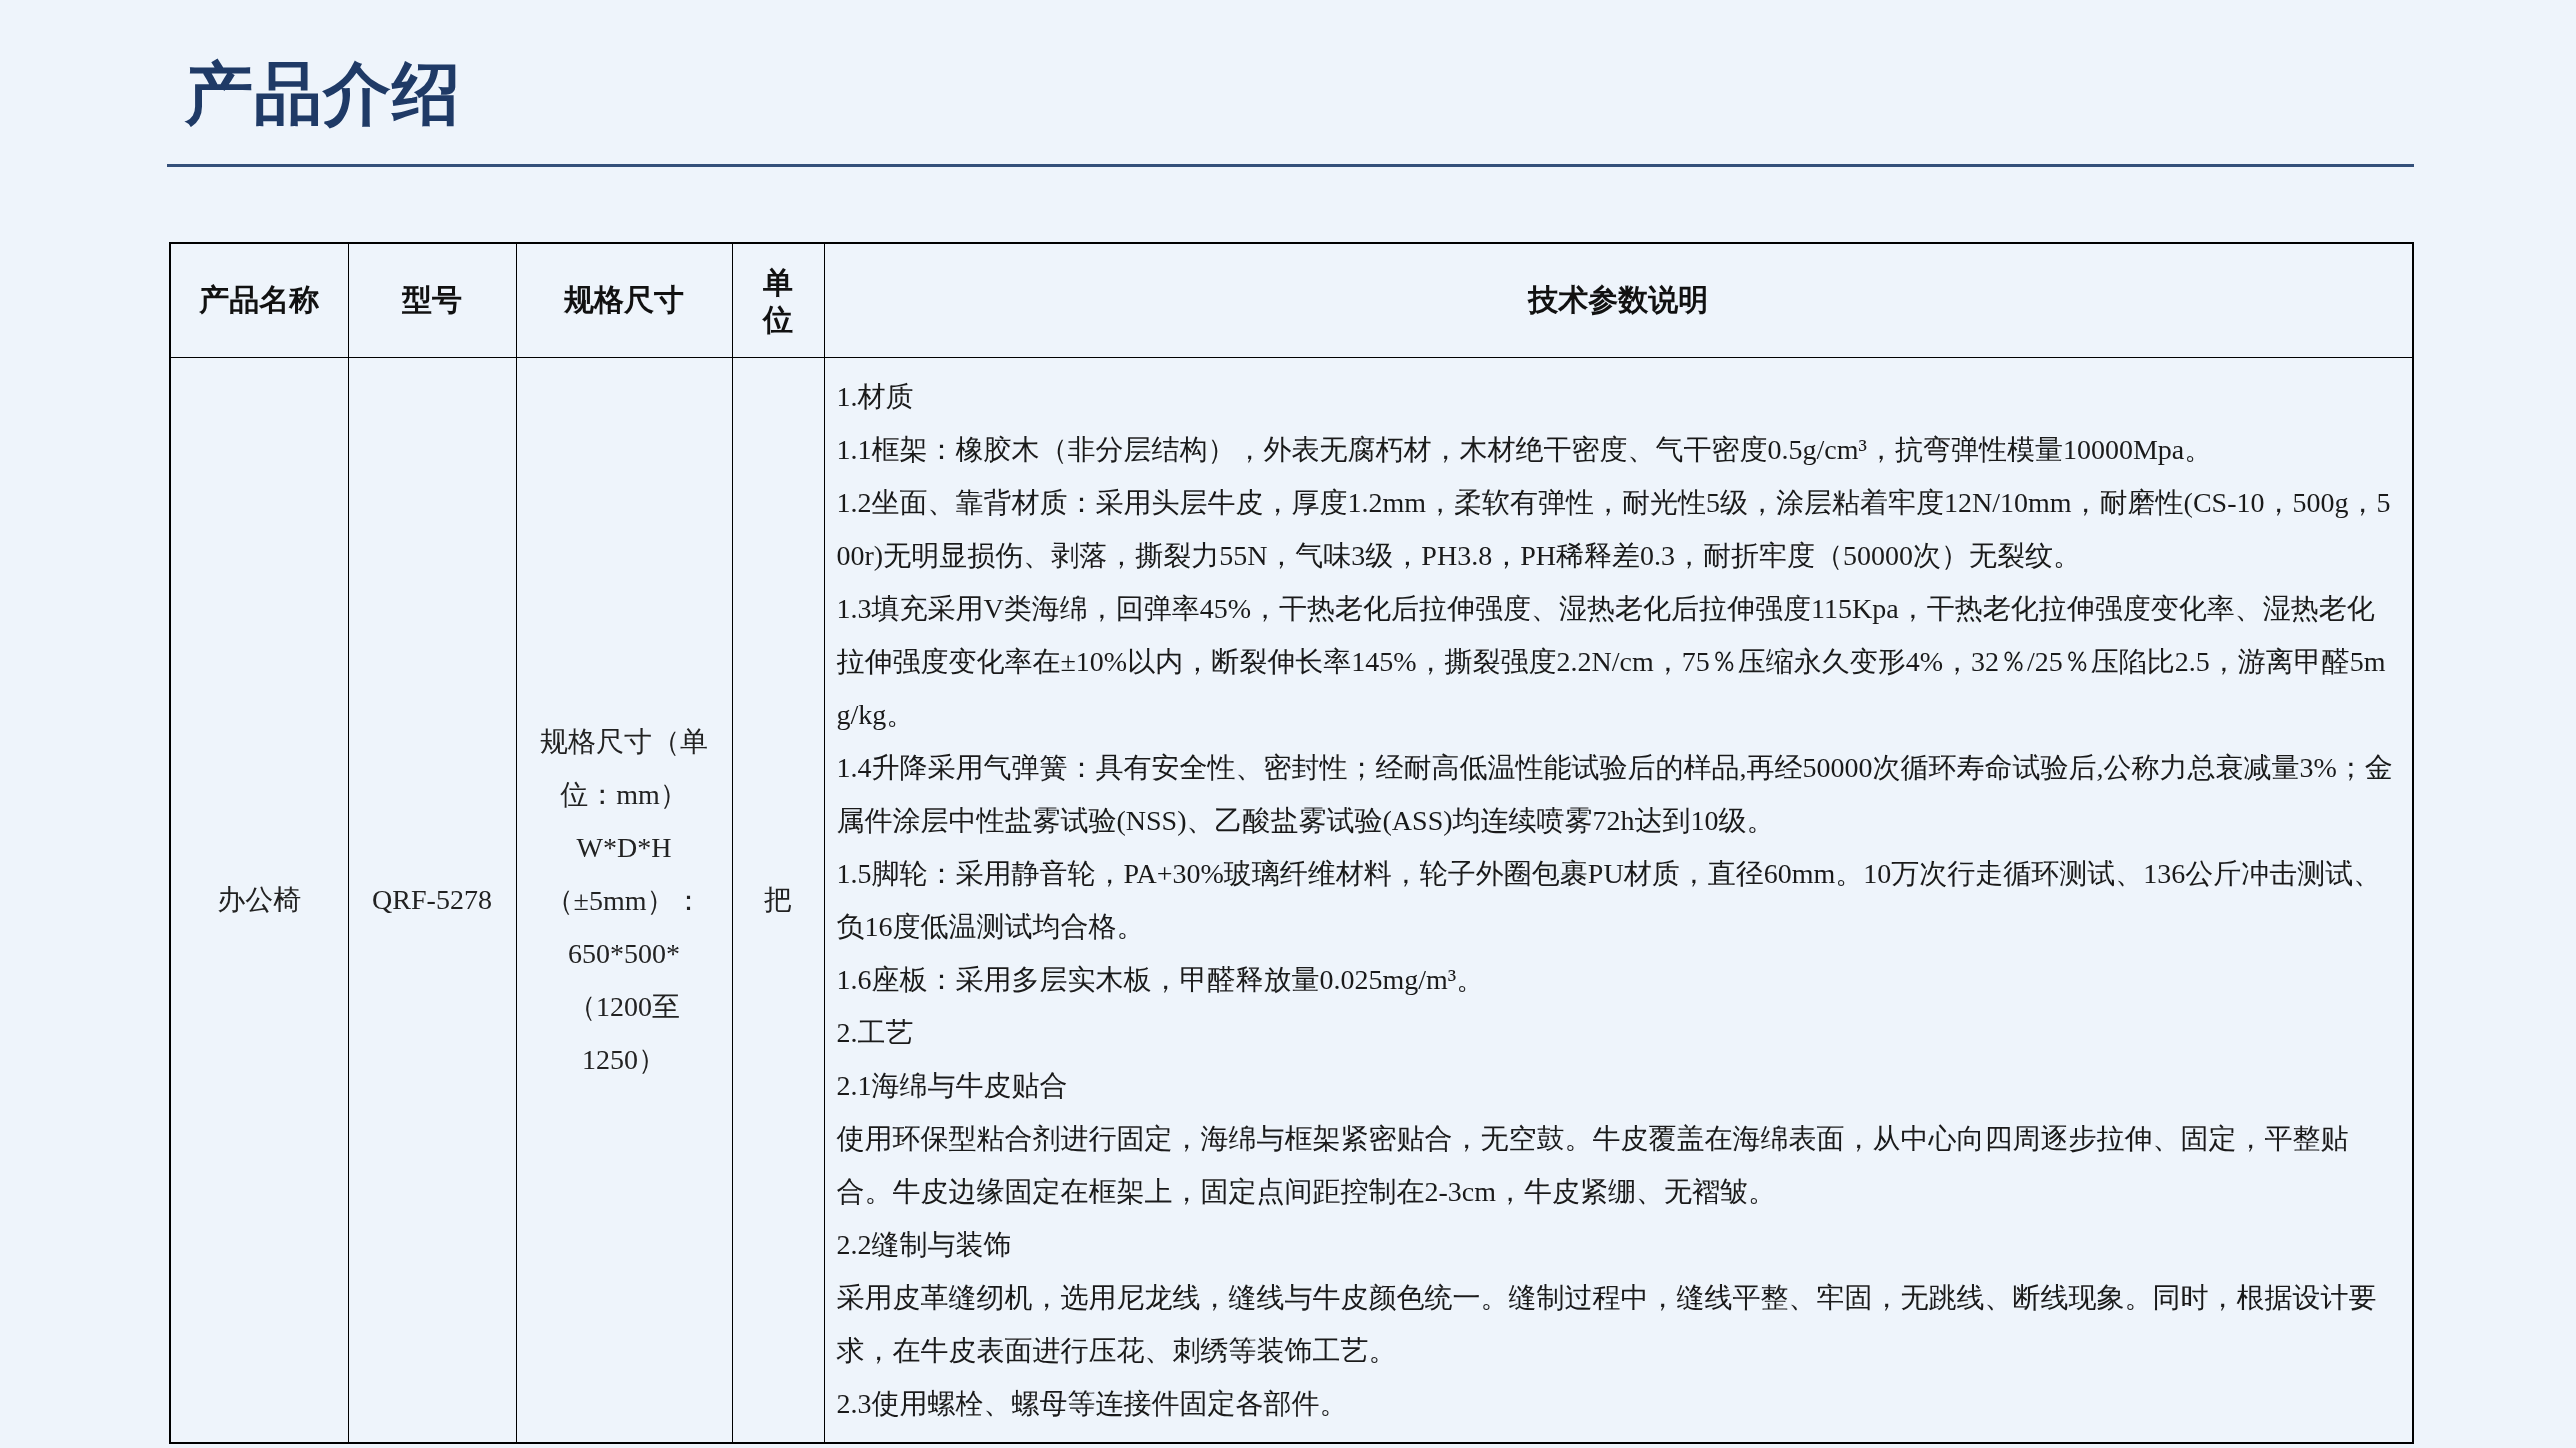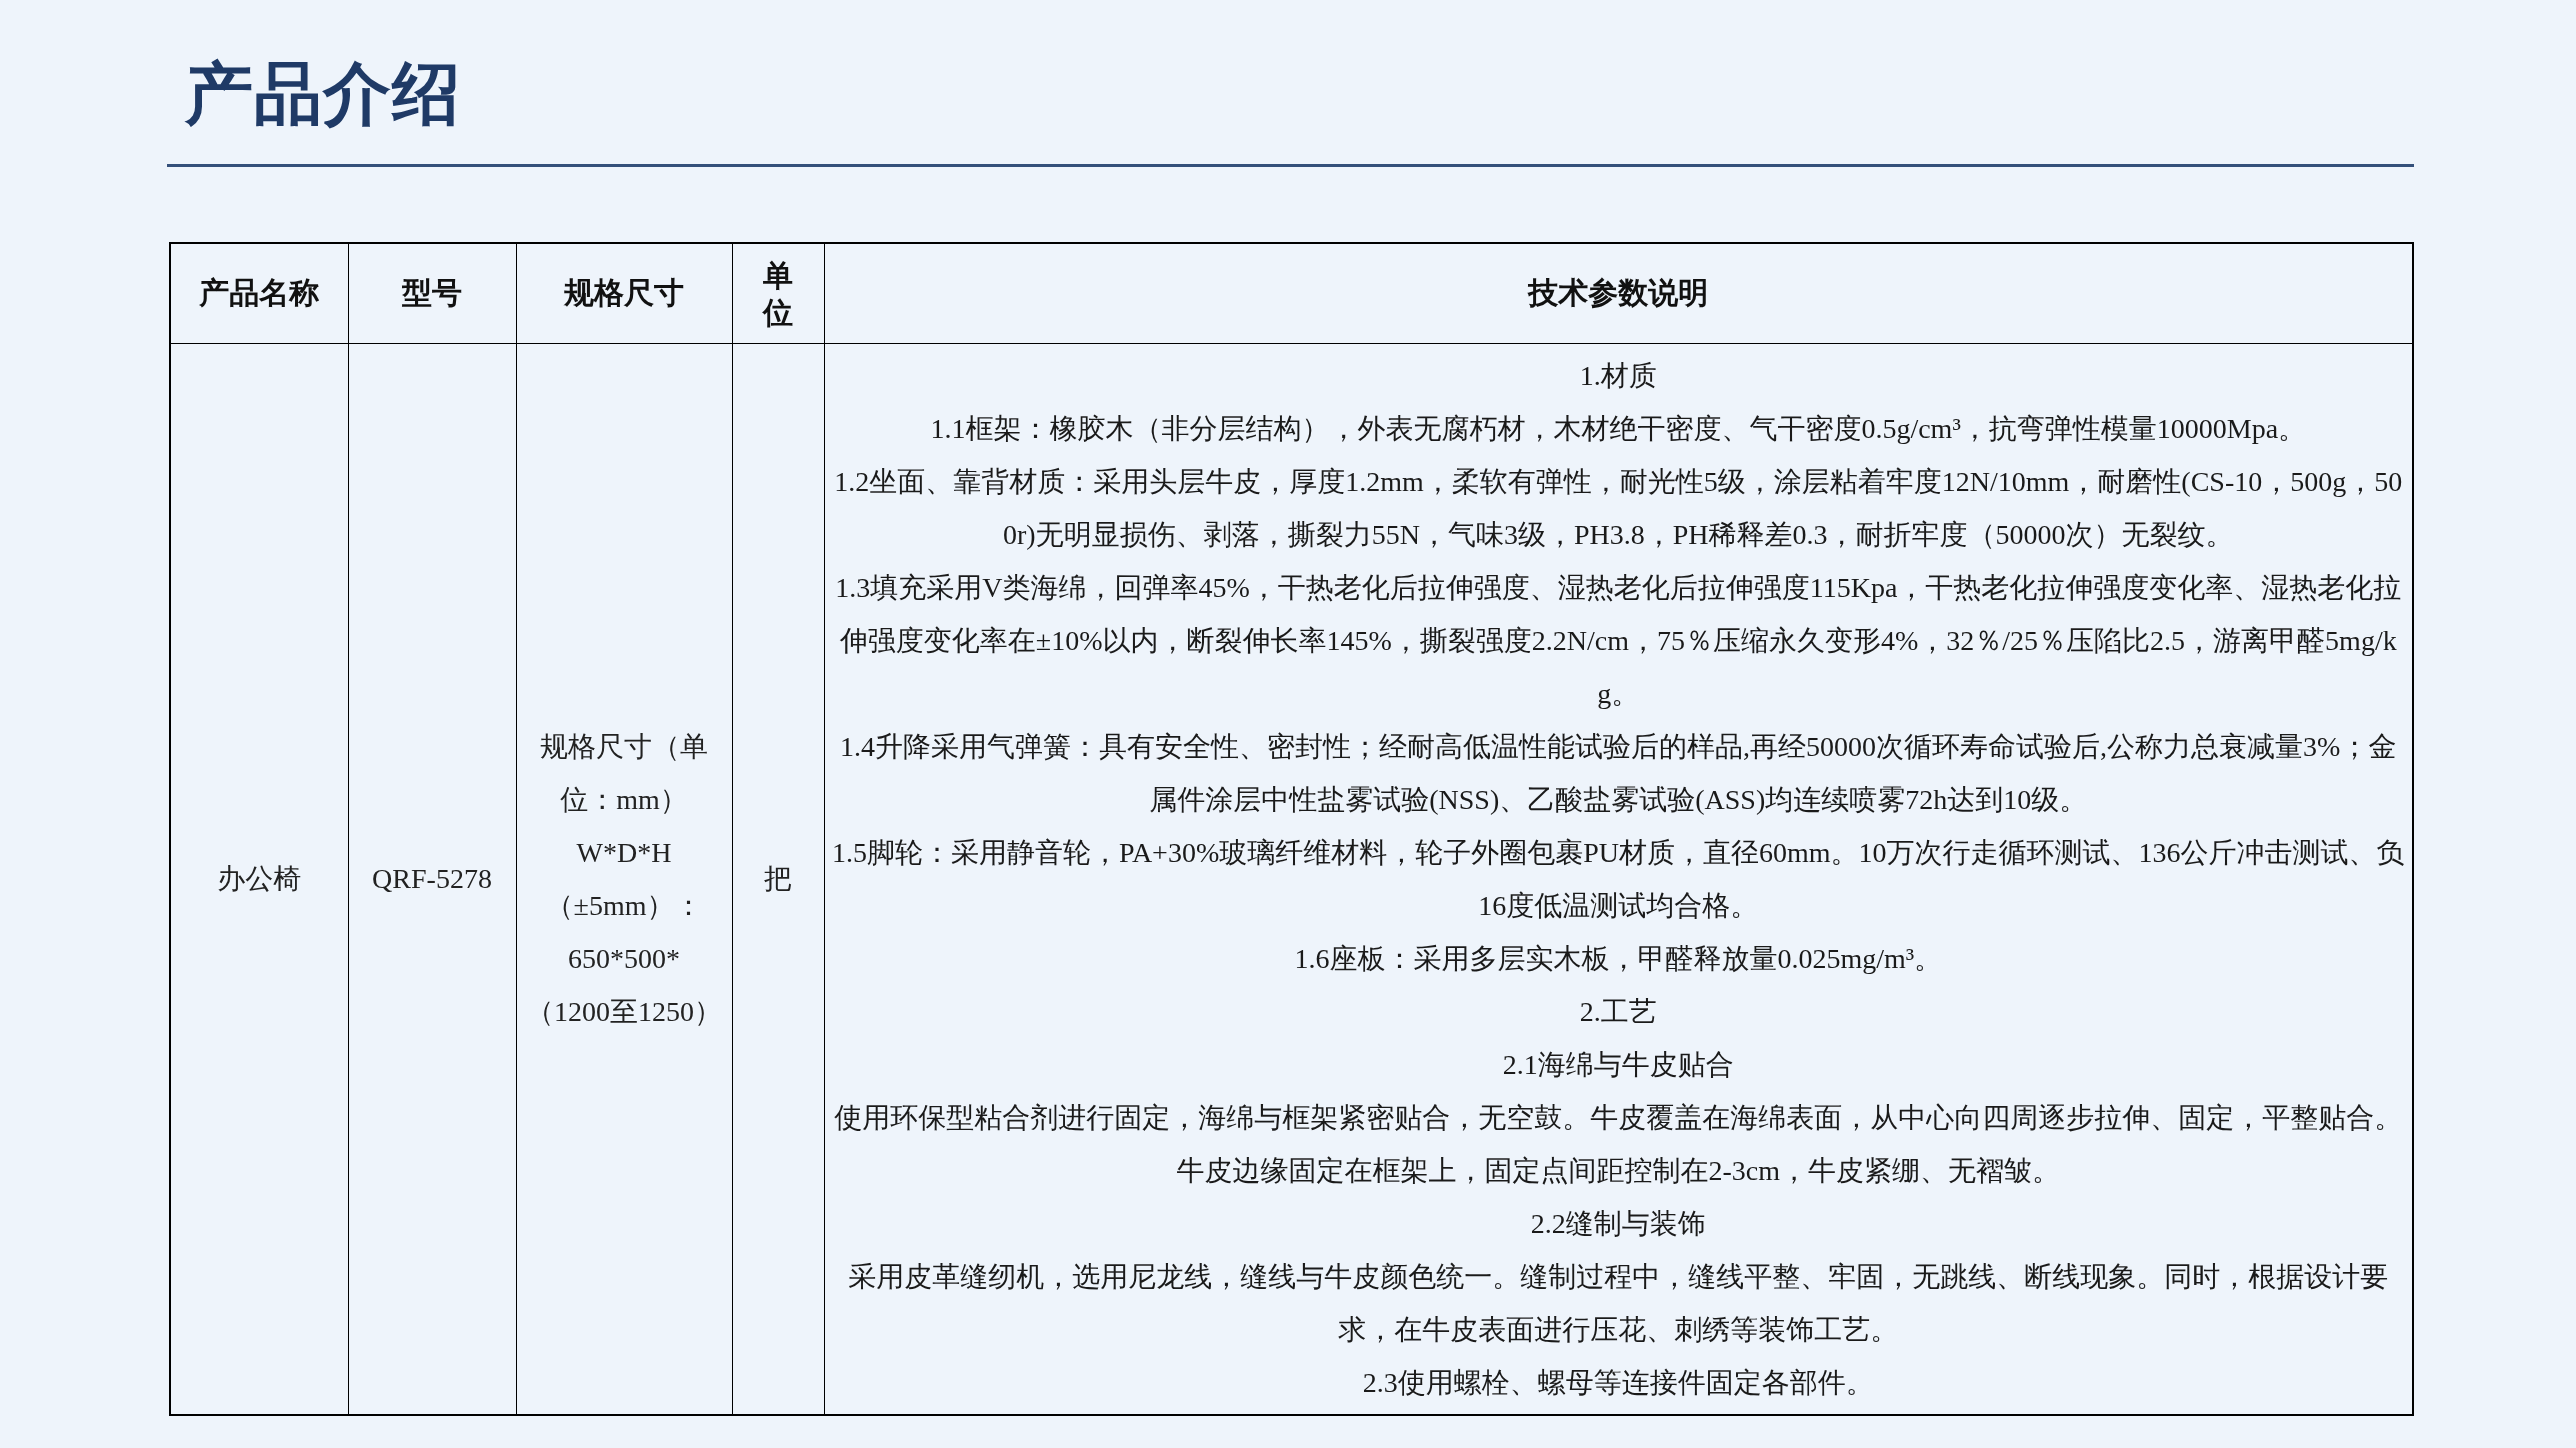--- a/index.html
+++ b/index.html
@@ -40,21 +40,21 @@
     left: 169px;
     top: 242px;
     width: 2245px;
     height: 1154px;
     border-collapse: collapse;
     table-layout: fixed;
   }
   table.spec-table th,
   table.spec-table td {
     border: 1.9px solid #000;
-    padding: 5px;
+    padding: 12px;
   }
   table.spec-table {
     border: 2.9px solid #000;
   }
   col.c-name { width: 178px; }
   col.c-model { width: 168px; }
   col.c-size { width: 216px; }
   col.c-unit { width: 92px; }
   col.c-desc { width: auto; }
 
@@ -75,21 +75,21 @@
     text-align: center;
     font-size: 28px;
     color: #222;
   }
   td.size-cell {
     line-height: 53px;
     padding: 0 11.6px;
     font-family: Liberation Serif, serif;
   }
   td.desc-cell {
-    text-align: center;
+    text-align: left;
     vertical-align: top;
     padding: 9.7px 15.5px 0 13.5px;
   }
   .desc-line {
     font-size: 28px;
     line-height: 53px;
     color: #1a1a1a;
     white-space: normal;
     word-break: break-all;
   }

